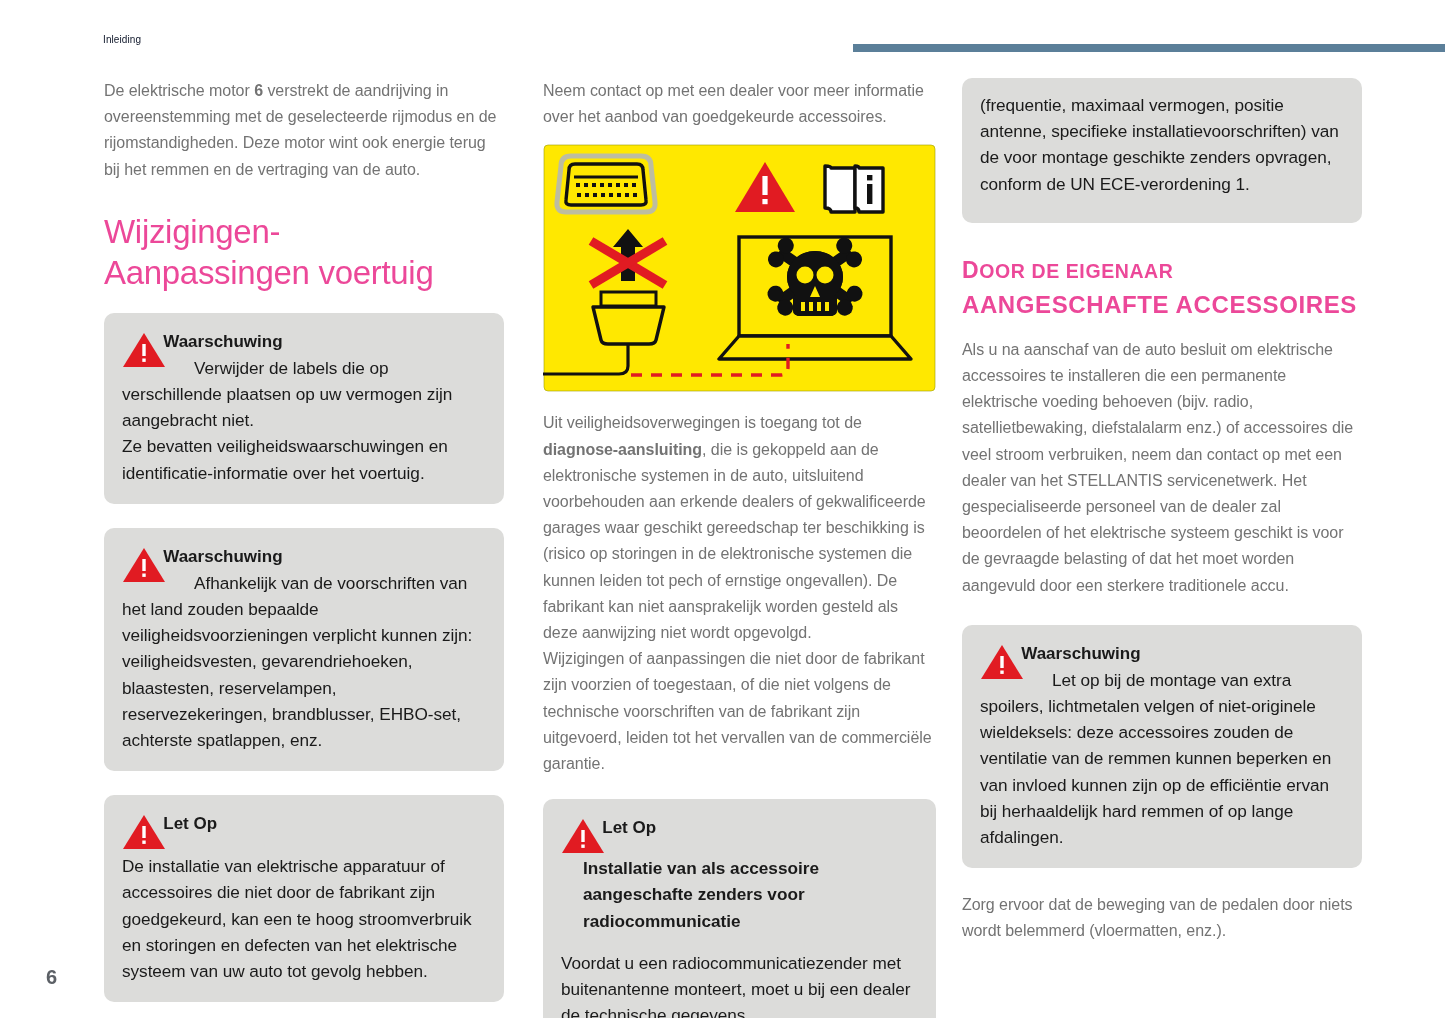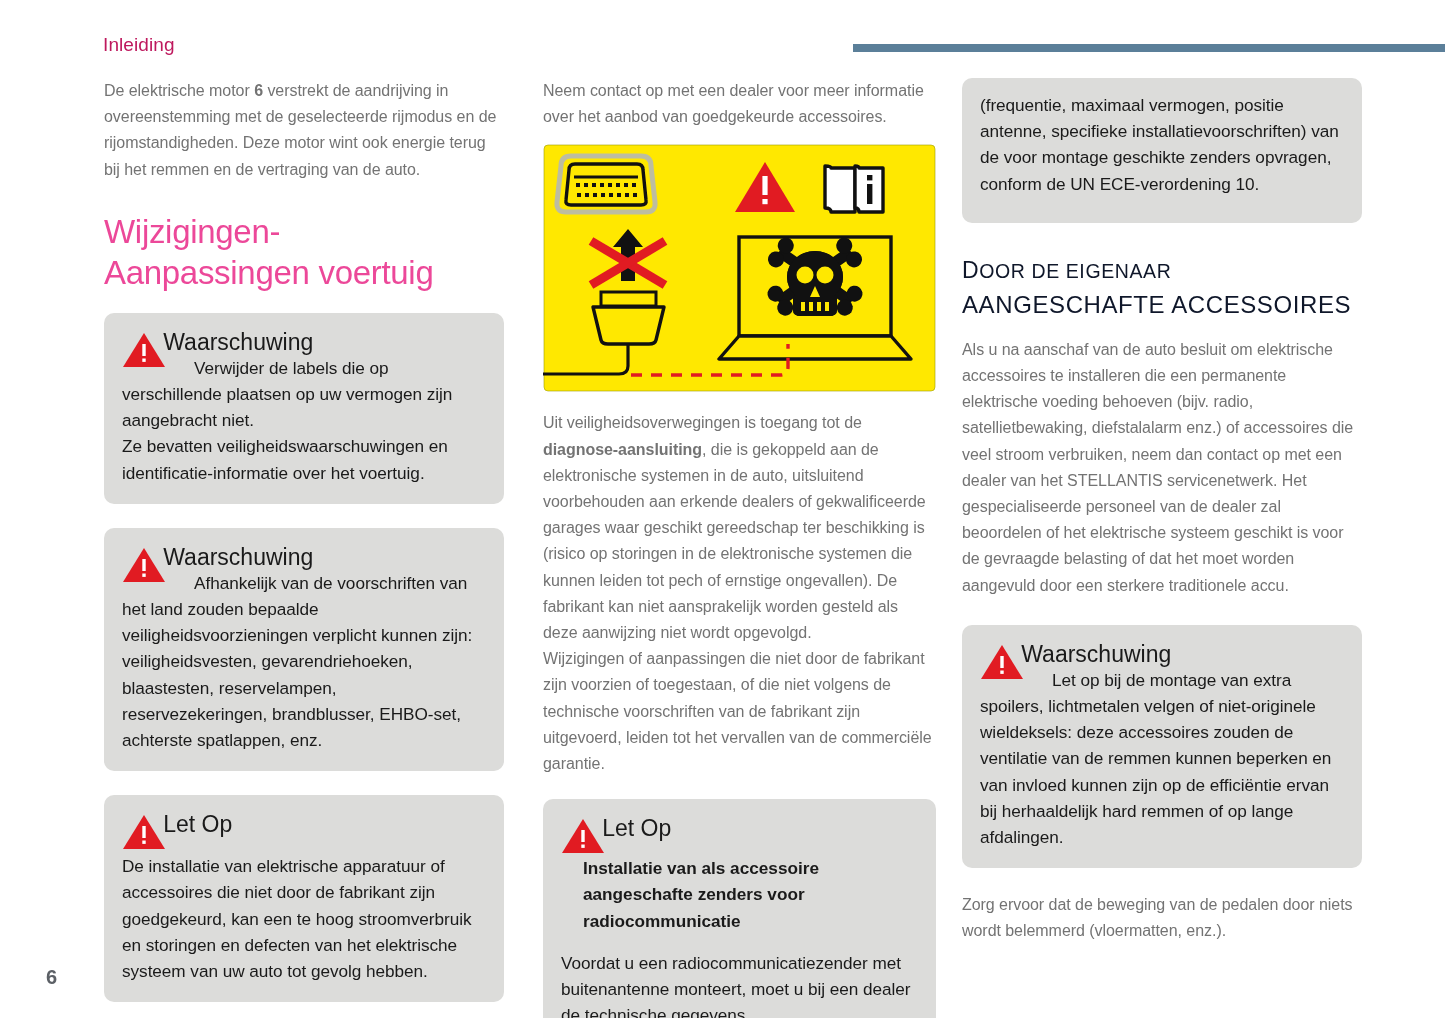--- a/index.html
+++ b/index.html
@@ -20,22 +20,22 @@
   .page-header {
     position: absolute;
     top: 0; left: 0;
     width: 1445px;
     height: 62px;
   }
   .header-label {
     position: absolute;
     left: 103px;
     top: 34px;
-    font-size: 19px;
-    color: #be185d;
+    font-size: 10px;
+    color: #0f172a;
     letter-spacing: 0.1px;
   }
   .header-rule {
     position: absolute;
     left: 853px;
     top: 44px;
     width: 592px;
     height: 8px;
     background: #5b7f99;
   }
@@ -71,22 +71,22 @@
     line-height: 41px;
     color: #ec4899;
     font-weight: 400;
     margin: 28px 0 20px 0;
     letter-spacing: -0.3px;
   }
 
   
   .caps-heading {
     margin: 30px 0 16px 0;
-    font-weight: 400;
-    color: #0f172a;
+    font-weight: 700;
+    color: #ec4899;
     line-height: 33px;
     letter-spacing: 0.6px;
   }
   .caps-heading .big { font-size: 23px; }
   .caps-heading .small { font-size: 19.5px; }
   .caps-line { display: block; }
 
   
   .notice {
     background: #dcdcda;
@@ -96,22 +96,22 @@
     margin: 0 0 24px 0;
   }
   .notice .warn-icon {
     float: left;
     width: 44px;
     height: 38px;
     margin: 2px 6px 0 0;
     shape-outside: polygon(50% 0, 100% 100%, 0 100%);
   }
   .notice-title {
-    font-weight: 400;
-    font-size: 23px;
+    font-weight: 700;
+    font-size: 17px;
     line-height: 26px;
     margin-left: 22px;
   }
   .notice-subtitle {
     font-weight: 700;
     font-size: 17.2px;
     line-height: 26.2px;
     margin-top: 14px;
   }
   .notice-subtitle.indented { margin-left: 22px; }
@@ -312,21 +312,21 @@
       <div class="notice-title">Let Op</div>
       <div class="notice-subtitle indented">Installatie van als accessoire aangeschafte zenders voor radiocommunicatie</div>
       <div class="notice-body spaced">Voordat u een radiocommunicatiezender met buitenantenne monteert, moet u bij een dealer de technische gegevens</div>
     </div>
 
   </div>
 
   <div class="col col-3">
 
     <div class="notice" style="padding-top:14px;padding-bottom:26px;margin-bottom:30px">
-      <div class="notice-body">(frequentie, maximaal vermogen, positie antenne, specifieke installatievoorschriften) van de voor montage geschikte zenders opvragen, conform de UN ECE-verordening 10.</div>
+      <div class="notice-body">(frequentie, maximaal vermogen, positie antenne, specifieke installatievoorschriften) van de voor montage geschikte zenders opvragen, conform de UN ECE-verordening 1.</div>
     </div>
 
     <h2 class="caps-heading">
       <span class="caps-line"><span class="big">D</span><span class="small">OOR DE EIGENAAR</span></span>
       <span class="caps-line small" style="font-size:24px">AANGESCHAFTE ACCESSOIRES</span>
     </h2>
 
     <p class="body-text">Als u na aanschaf van de auto besluit om elektrische accessoires te installeren die een permanente elektrische voeding behoeven (bijv. radio, satellietbewaking, diefstalalarm enz.) of accessoires die veel stroom verbruiken, neem dan contact op met een dealer van het STELLANTIS servicenetwerk. Het gespecialiseerde personeel van de dealer zal beoordelen of het elektrische systeem geschikt is voor de gevraagde belasting of dat het moet worden aangevuld door een sterkere traditionele accu.</p>
 
     <div class="notice clearfix" style="margin-top:26px">

